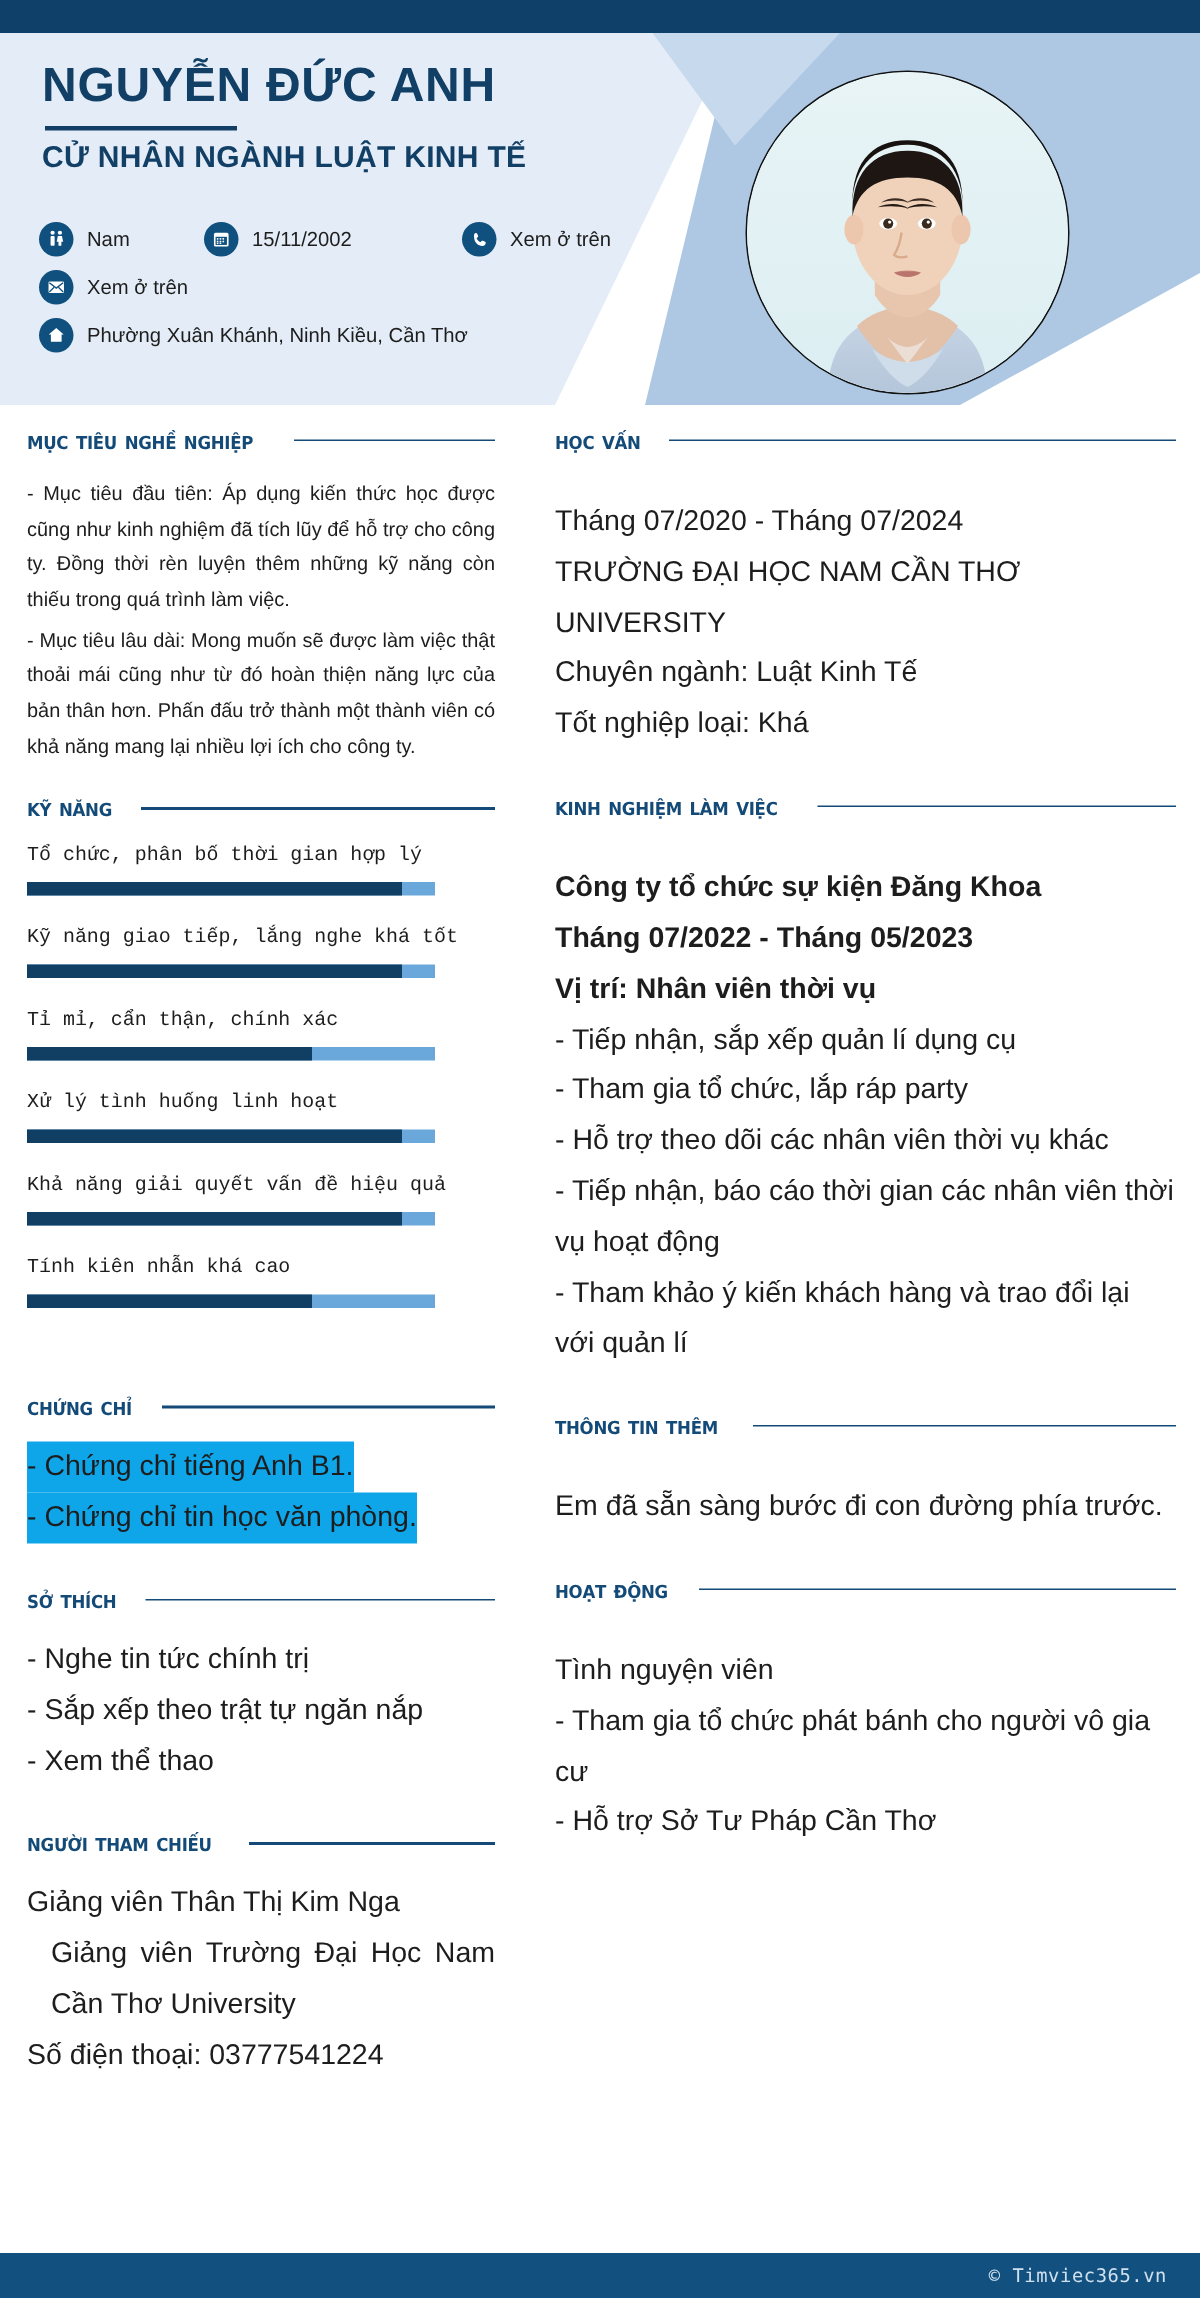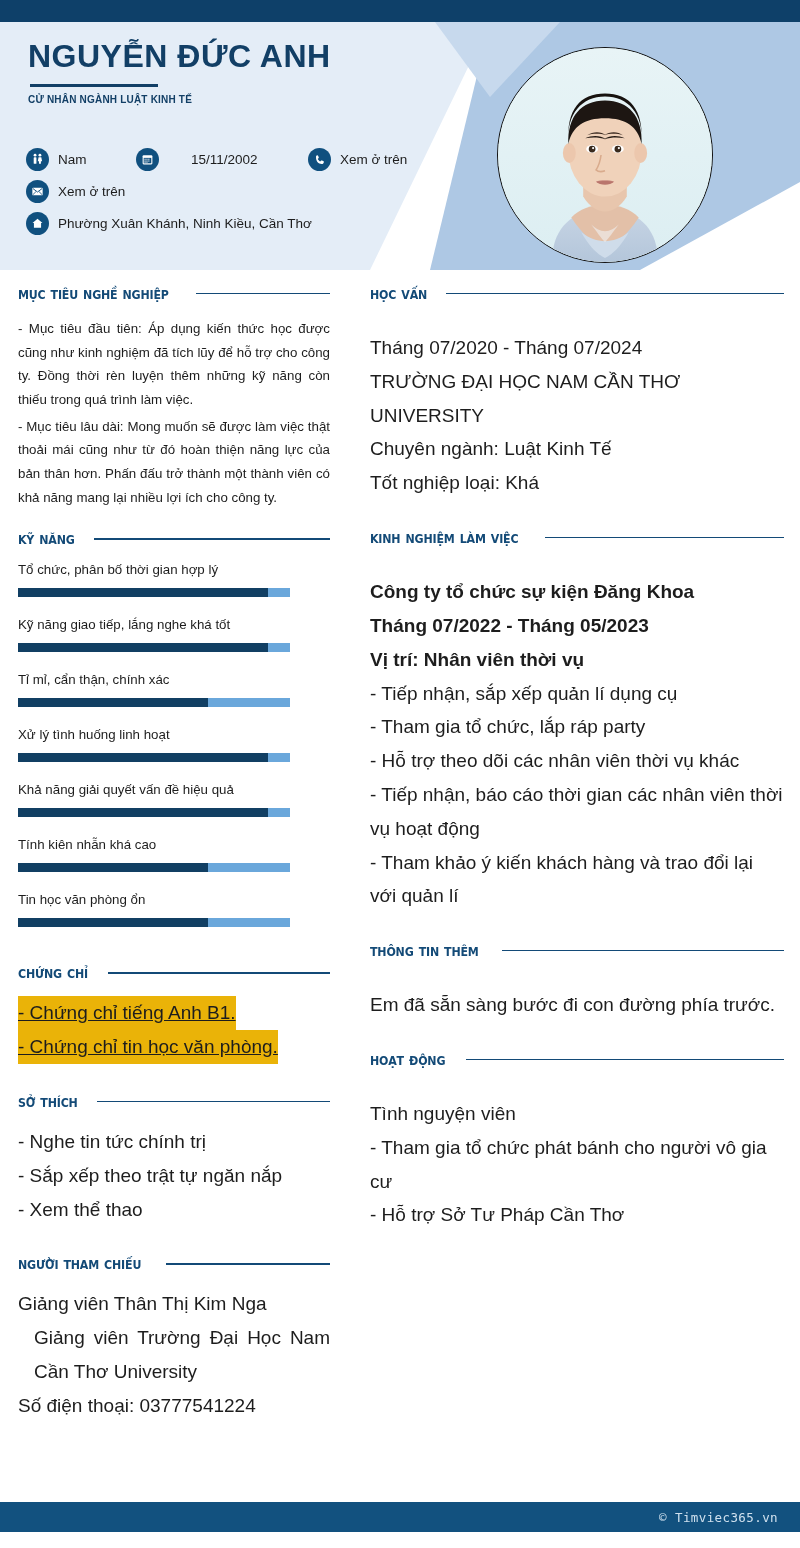--- a/index.html
+++ b/index.html
@@ -58,29 +58,29 @@
     position: absolute; left: 28px; top: 16px;
     font-size: 32px; font-weight: bold; letter-spacing: 0.5px;
     color: #123f66;
   }
   .name-rule {
     position: absolute; left: 30px; top: 62px;
     width: 128px; height: 3px; background: #123f66;
   }
   .job-title {
     position: absolute; left: 28px; top: 72px;
-    font-size: 10px; font-weight: bold; letter-spacing: 0.2px;
+    font-size: 20px; font-weight: bold; letter-spacing: 0.2px;
     color: #123f66;
   }
 
   .contacts { position: absolute; left: 26px; top: 126px; width: 400px; }
   .contact-row { display: flex; align-items: flex-end; margin-bottom: 9px; }
   .contact-item { display: flex; align-items: center; }
   .contact-item.gender { width: 110px; }
-  .contact-item.dob { width: 172px; gap: 23px; }
+  .contact-item.dob { width: 172px; }
   .ico {
     width: 23px; height: 23px; border-radius: 50%;
     background: #10507f; color: #fff;
     display: flex; align-items: center; justify-content: center;
     flex: 0 0 auto; margin-right: 9px;
   }
   .ico svg { display: block; }
   .contact-text { font-size: 13.5px; color: #1d1d1d; }
 
   .photo {
@@ -111,24 +111,24 @@
 
   .para {
     font-size: 13.3px; line-height: 1.78; text-align: justify;
     color: #1d1d1d; margin-bottom: 3px;
   }
   .line {
     font-size: 19px; line-height: 1.78; color: #1d1d1d;
   }
   .line.bold { font-weight: bold; }
   .line.just { text-align: justify; margin-left: 16px; }
-  .line.hl { background: #eab308; display: inline-block; text-decoration: underline; }
+  .line.hl { background: #0ea5e9; display: inline-block; }
 
   
-  .skill { margin-bottom: 6px; }
+  .skill { margin-bottom: 6px; font-family: Liberation Mono, monospace; }
   .skill-name { font-size: 13.3px; color: #1d1d1d; margin-bottom: 11px; }
   .bar { position: relative; width: 272px; height: 9px; background: #6aa7db; }
   .bar-fill { position: absolute; left: 0; top: 0; height: 9px; background: #113f63; }
 
   .gap-sm { height: 14px; }
   .gap-md { height: 22px; }
   .gap-lg { height: 30px; }
 
   
   .footer {
@@ -334,26 +334,20 @@
         <div class="gap-sm"></div>
 
         <div class="skill">
           <div class="skill-name">Tính kiên nhẫn khá cao</div>
           <div class="bar">
             <div class="bar-fill" style="width: 70%;"></div>
           </div>
         </div>
         <div class="gap-sm"></div>
 
-        <div class="skill">
-          <div class="skill-name">Tin học văn phòng ổn</div>
-          <div class="bar">
-            <div class="bar-fill" style="width: 70%;"></div>
-          </div>
-        </div>
       </div>
 
       <div class="gap-lg"></div>
 
       <div class="sec">
         <div class="sec-head">
           <span class="sec-title">CHỨNG CHỈ</span>
           <span class="sec-line"></span>
         </div>
         <div><span class="line hl">- Chứng chỉ tiếng Anh B1.</span></div>

